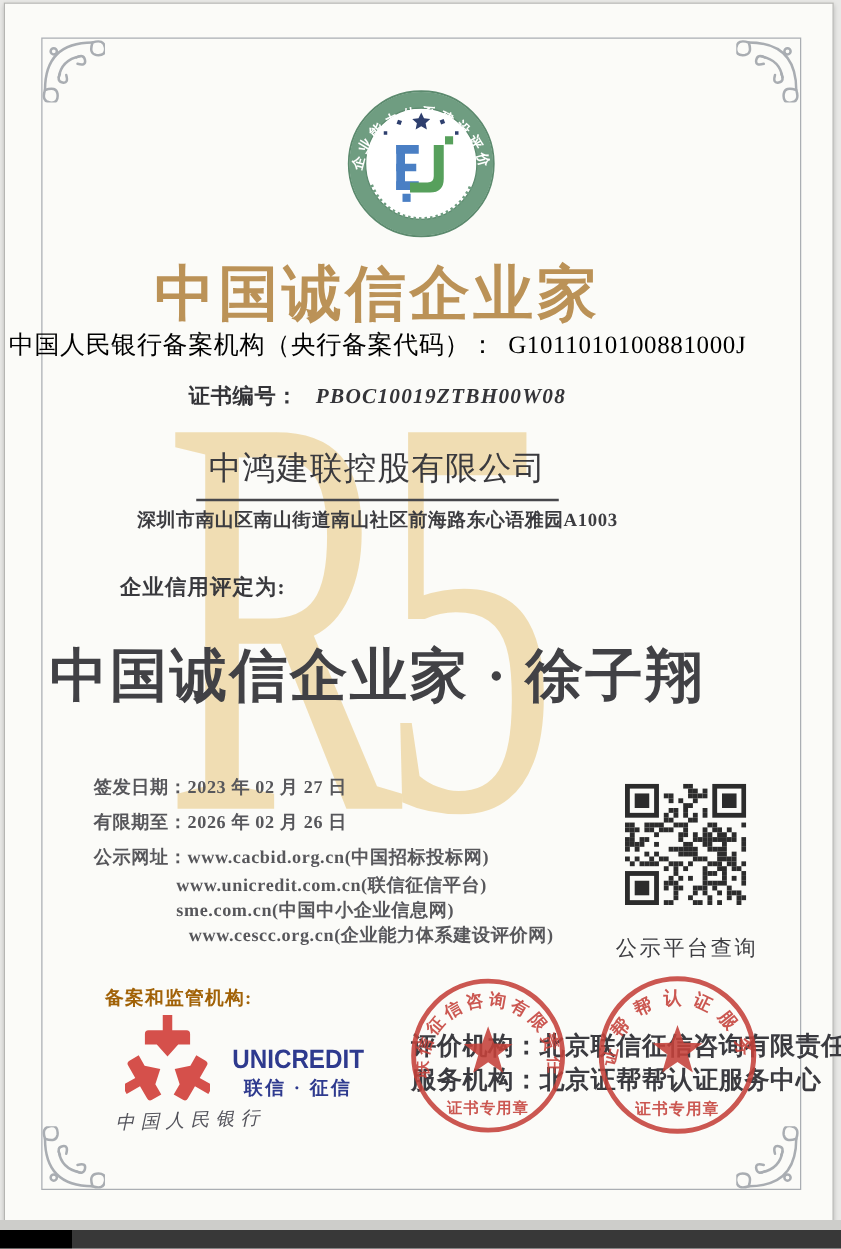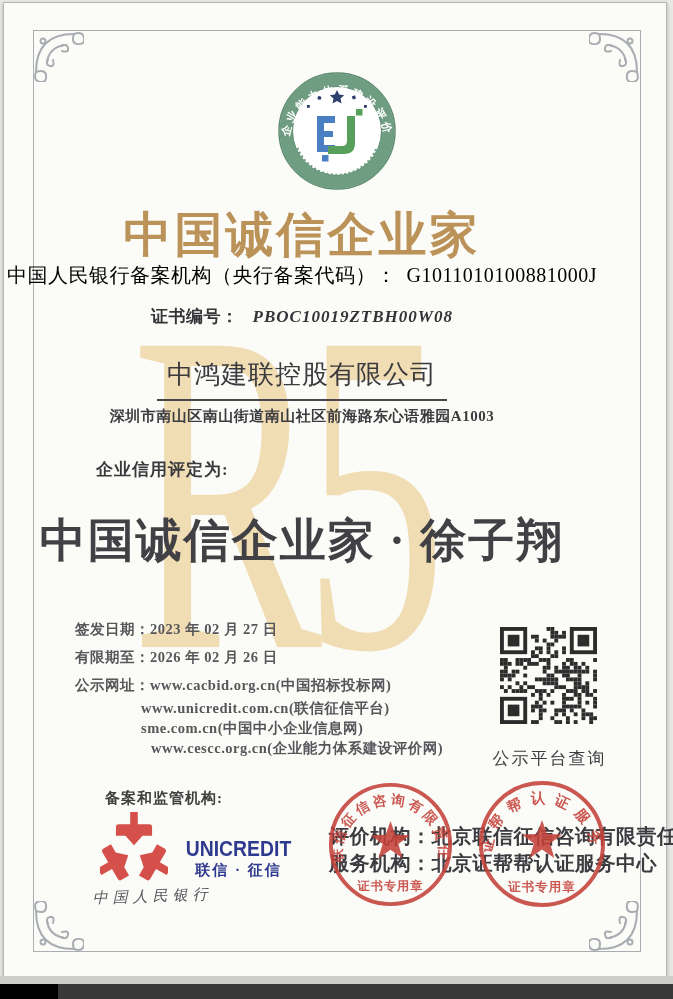--- a/index.html
+++ b/index.html
@@ -60,21 +60,21 @@
   .d-valid{left:75px;top:648px;}
   .d-urls{left:75px;top:676px;}
   .d-url2{left:141px;top:699px;}
   .d-url3{left:141px;top:719px;}
   .d-url4{left:151px;top:739px;}
 
   .qr{position:absolute;left:500px;top:627px;width:97px;height:97px;z-index:2;}
   .qr-caption{position:absolute;left:492px;top:736px;width:115px;text-align:center;
     font-size:17px;font-weight:400;color:#3d3d41;z-index:2;letter-spacing:2px;margin-top:11px;}
 
-  .registry-label{position:absolute;left:84px;top:789px;font-size:15px;font-weight:700;color:#404040;z-index:2;letter-spacing:1px;margin-left:21px;}
+  .registry-label{position:absolute;left:84px;top:789px;font-size:15px;font-weight:700;color:#a16207;z-index:2;letter-spacing:1px;}
   .pboc-logo{position:absolute;left:100px;top:810px;width:68px;height:78px;z-index:2;}
   .pboc-name{position:absolute;left:80px;top:887px;width:145px;text-align:center;z-index:2;
     font-size:15px;font-style:italic;letter-spacing:5px;color:#54545c;transform:rotate(-2deg);}
   .uni-en{position:absolute;left:181px;top:838px;width:115px;text-align:center;z-index:2;
     font-family:"Liberation Sans","DejaVu Sans",sans-serif;
     font-size:19px;font-weight:800;color:#2e3a8e;transform:scale(1.02,1.12);letter-spacing:0px;}
   .uni-cn{position:absolute;left:181px;top:861px;width:115px;text-align:center;z-index:2;
     font-size:15px;font-weight:700;color:#2e3a8e;letter-spacing:2px;}
 
   .agency{position:absolute;left:329px;z-index:2;font-size:20px;font-weight:700;color:#3b3b40;letter-spacing:.5px;white-space:nowrap;}

